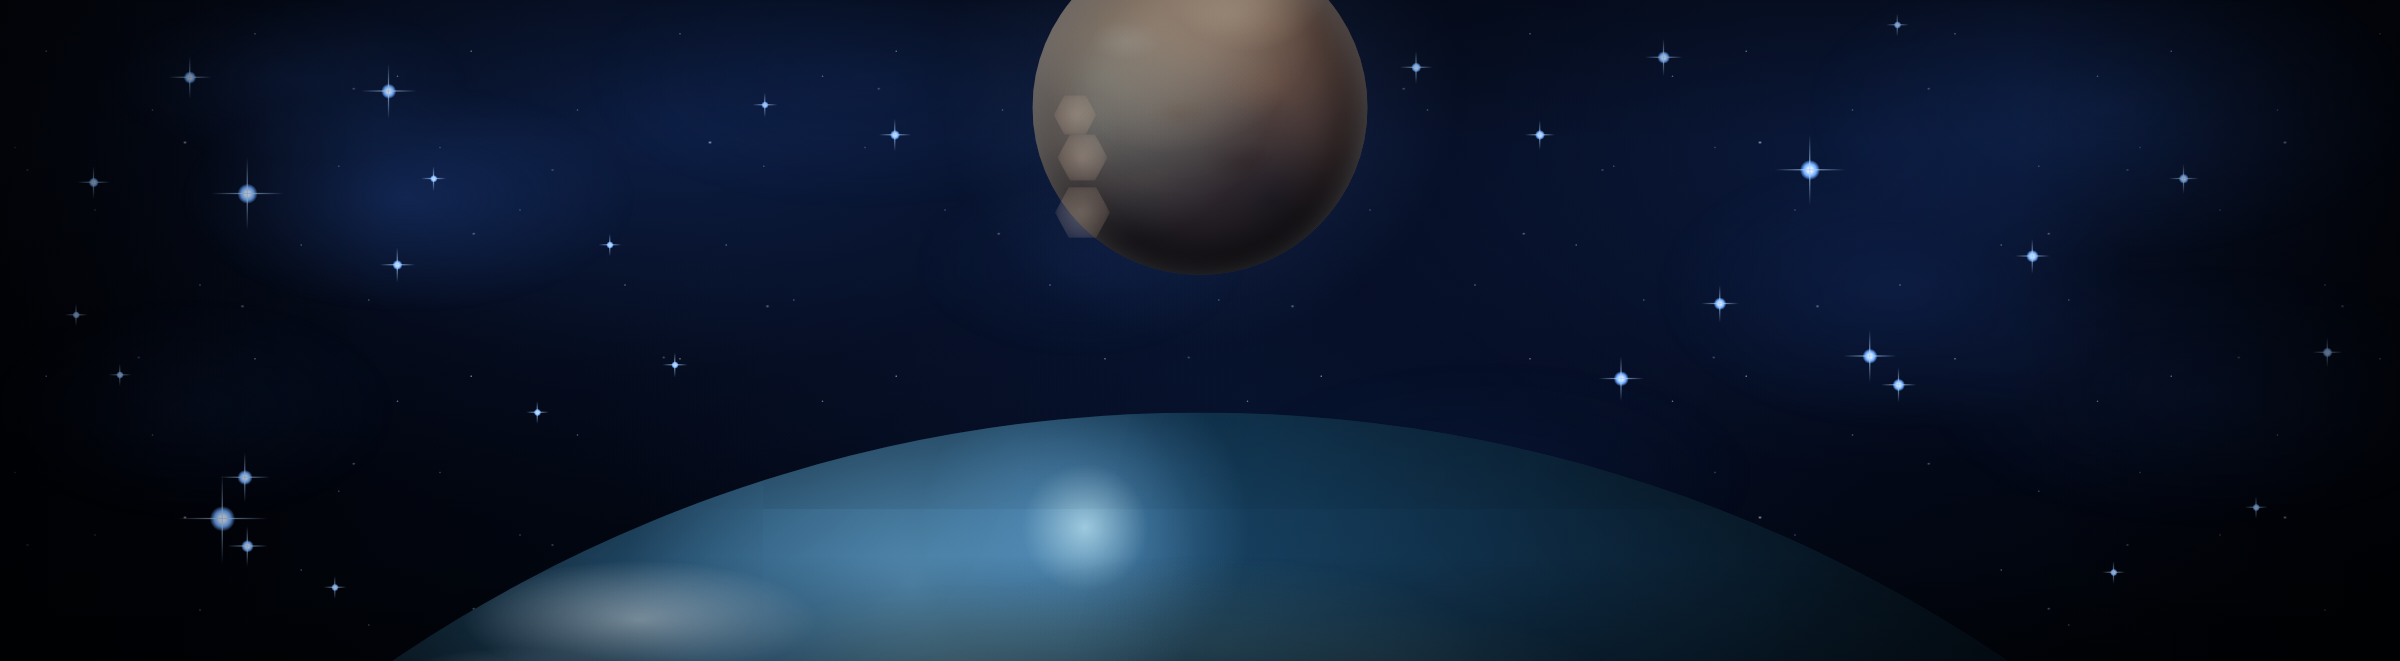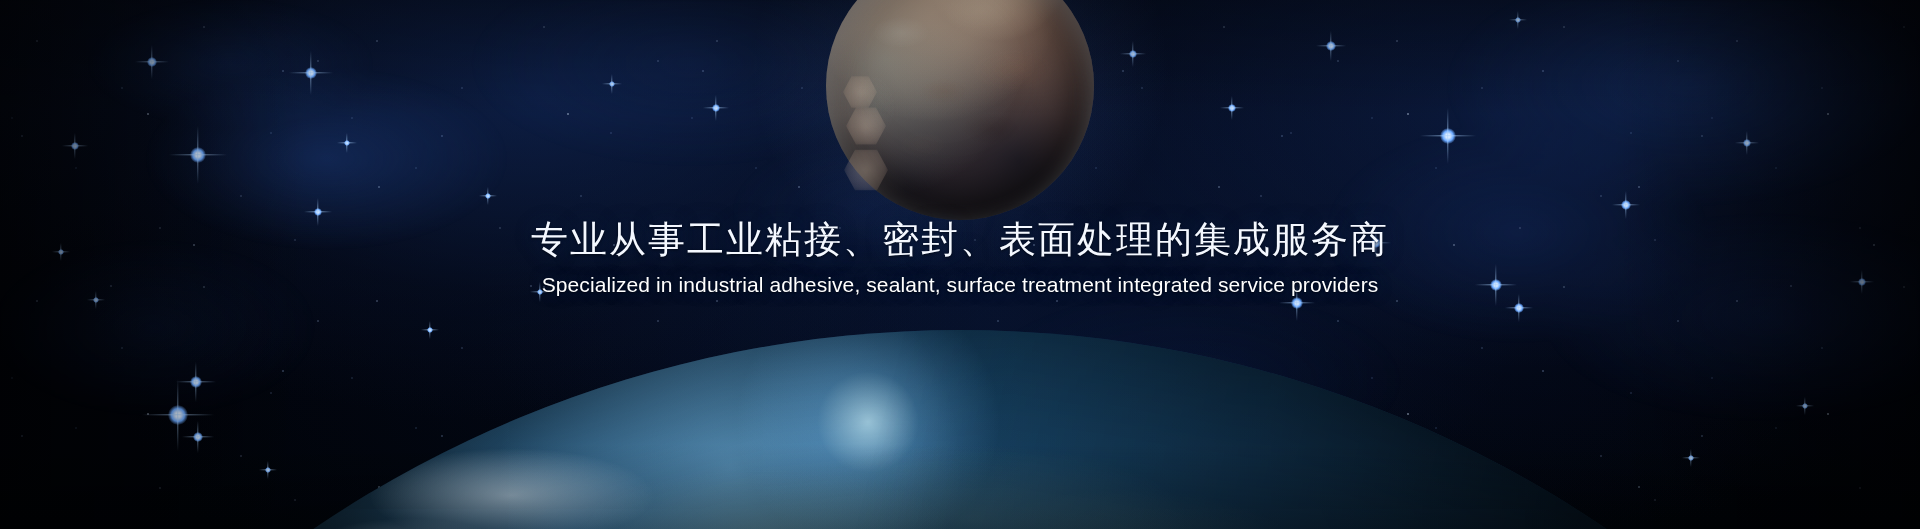--- a/index.html
+++ b/index.html
@@ -325,18 +325,14 @@
   <div id="earth-wrap">
     <div id="earth-atmo"></div>
     <div id="earth"></div>
     <div id="earth-detail"></div>
     <div id="earth-terminator"></div>
     <div id="earth-limb"></div>
   </div>
 
   <div class="layer" id="vignette"></div>
 
-  <div id="hero-copy">
-    <div id="headline-cn">专业从事工业粘接、密封、表面处理的集成服务商</div>
-    <div id="subhead-en">Specialized in industrial adhesive, sealant, surface treatment integrated service providers</div>
-  </div>
 
 </div>
 
 </body></html>

